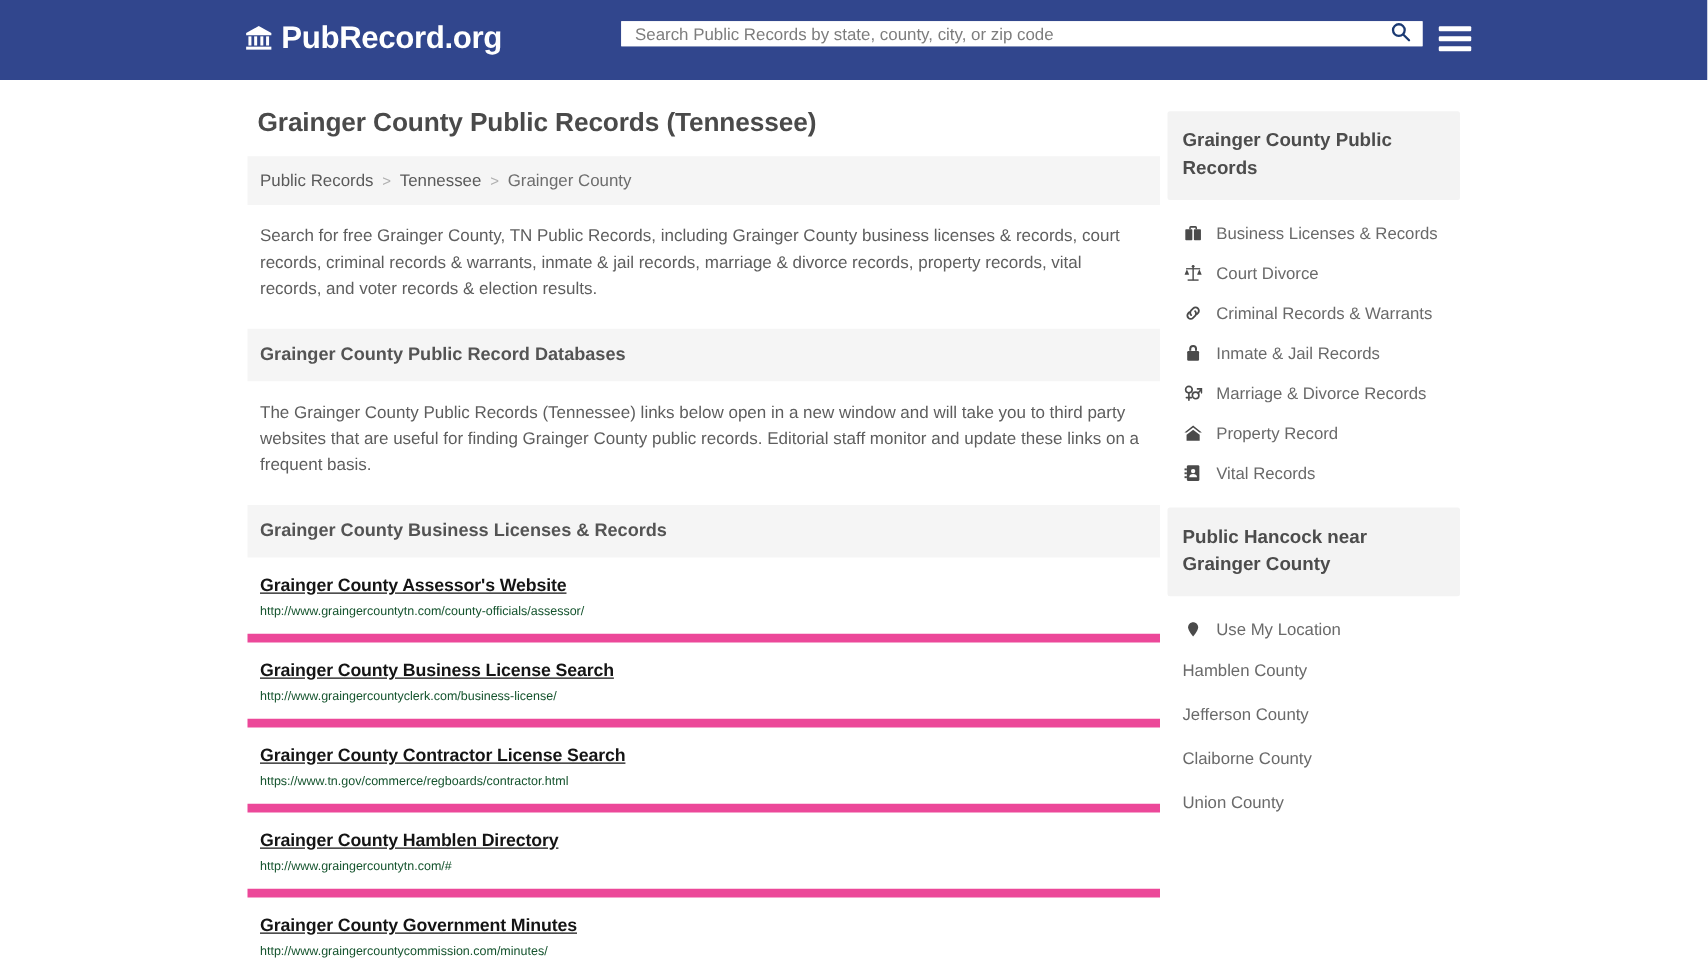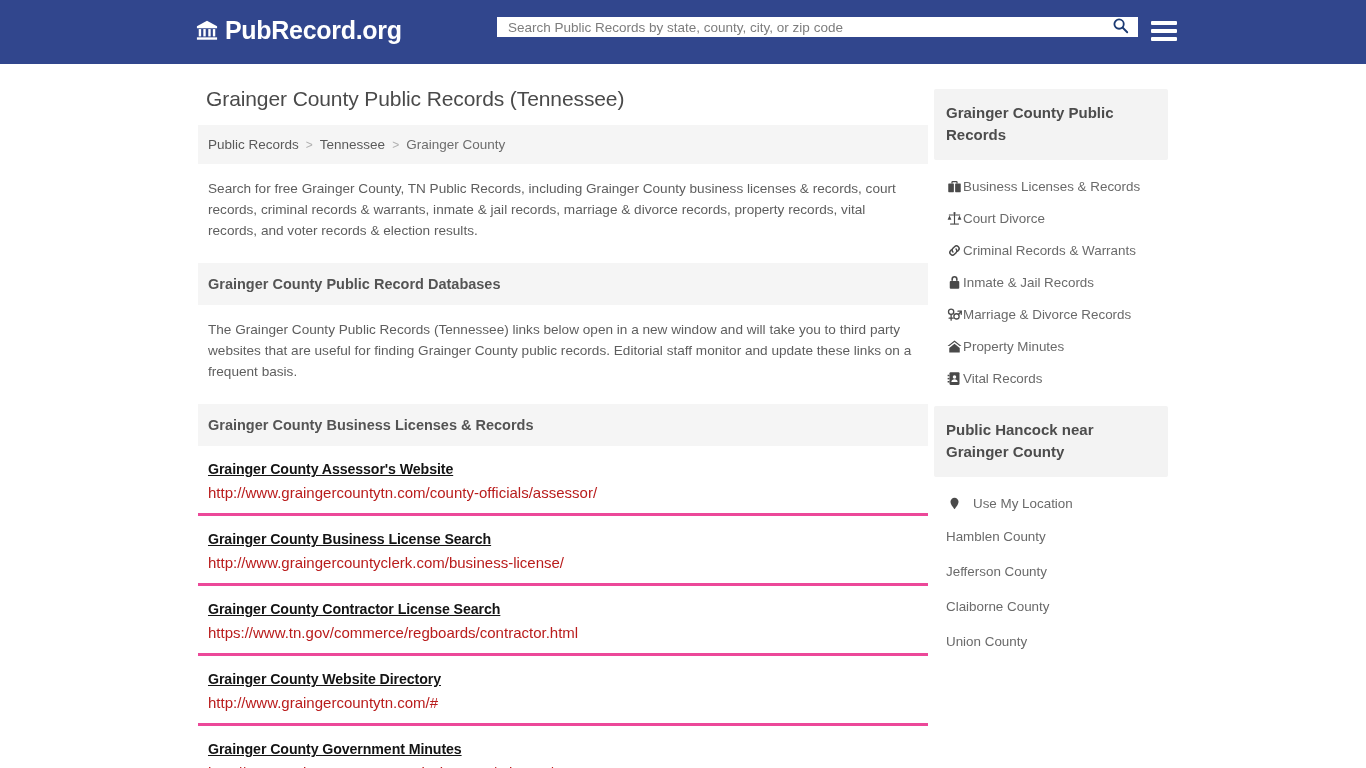--- a/index.html
+++ b/index.html
@@ -118,21 +118,21 @@
   }
   .col-main { width: 730px; }
   .col-side {
     width: 234px;
     margin-left: 6px;
     padding-top: 2px;
   }
 
   h1.page-title {
     font-size: 21px;
-    font-weight: normal;
+    font-weight: bold;
     color: #4a4a4a;
     margin: 0 0 14px 8px;
     letter-spacing: -0.1px;
   }
 
   
   .breadcrumb {
     background: #f5f5f5;
     padding: 12px 10px 12px 10px;
     font-size: 13.5px;
@@ -174,56 +174,57 @@
     line-height: 21px;
     color: #5e5e5e;
     padding: 14px 10px 0 10px;
     margin: 0 0 22px 0;
   }
 
   
   .link-list { margin: 0; padding: 0; }
   .link-row {
     padding: 14px 10px 12px 10px;
-    border-bottom: 3px solid #ec4899;
+    border-bottom: 7px solid #ec4899;
   }
   .link-row:last-of-type { border-bottom: 0; }
   .link-title {
     display: inline-block;
     font-size: 14.2px;
     font-weight: bold;
     color: #141414;
     text-decoration: underline;
     letter-spacing: -0.1px;
     margin-bottom: 7px;
     cursor: pointer;
   }
   .link-url {
     display: block;
-    font-size: 15px;
-    color: #b91c1c;
+    font-size: 10px;
+    color: #14532d;
     text-decoration: none;
     word-break: break-all;
   }
 
   
   .side-panel { margin-bottom: 6px; }
   .side-head {
     background: #f3f3f3;
     padding: 13px 12px 14px 12px;
     font-size: 15px;
     font-weight: bold;
     color: #4c4c4c;
     line-height: 22px;
     border-radius: 2px;
   }
   .side-list { padding: 10px 0 6px 0; }
   .side-item {
     display: flex;
     align-items: center;
+    gap: 10px;
     padding: 8px 12px 8px 12px;
     font-size: 13.4px;
     color: #6a6a6a;
     cursor: pointer;
     white-space: nowrap;
     overflow: hidden;
   }
   .side-item .ico {
     width: 17px;
     min-width: 17px;
@@ -319,21 +320,21 @@
         </div>
         <div class="link-row">
           <a class="link-title" href="#">Grainger County Business License Search</a>
           <a class="link-url" href="#">http://www.graingercountyclerk.com/business-license/</a>
         </div>
         <div class="link-row">
           <a class="link-title" href="#">Grainger County Contractor License Search</a>
           <a class="link-url" href="#">https://www.tn.gov/commerce/regboards/contractor.html</a>
         </div>
         <div class="link-row">
-          <a class="link-title" href="#">Grainger County Website Directory</a>
+          <a class="link-title" href="#">Grainger County Hamblen Directory</a>
           <a class="link-url" href="#">http://www.graingercountytn.com/#</a>
         </div>
         <div class="link-row">
           <a class="link-title" href="#">Grainger County Government Minutes</a>
           <a class="link-url" href="#">http://www.graingercountycommission.com/minutes/</a>
         </div>
       </div>
 
     </div>
 
@@ -402,21 +403,21 @@
             <span class="lbl">Marriage &amp; Divorce Records</span>
           </div>
 
           <div class="side-item">
             <span class="ico">
               <svg viewBox="0 0 24 24" fill="currentColor" aria-hidden="true">
                 <path d="M12 2.2 L0.8 11.2 h3 L12 4.9 l8.2 6.3 h3 Z"></path>
                 <path d="M12 7.6 L3.6 14.2 V21.6 h16.8 V14.2 Z"></path>
               </svg>
             </span>
-            <span class="lbl">Property Minutes</span>
+            <span class="lbl">Property Record</span>
           </div>
 
           <div class="side-item">
             <span class="ico">
               <svg viewBox="0 0 24 24" fill="currentColor" aria-hidden="true">
                 <rect x="4" y="1.8" width="16" height="20.4" rx="1.8"></rect>
                 <rect x="1" y="6" width="3" height="2.4" fill="currentColor"></rect>
                 <rect x="1" y="11" width="3" height="2.4" fill="currentColor"></rect>
                 <rect x="1" y="16" width="3" height="2.4" fill="currentColor"></rect>
                 <circle cx="12" cy="9.4" r="2.8" fill="#ffffff"></circle>

